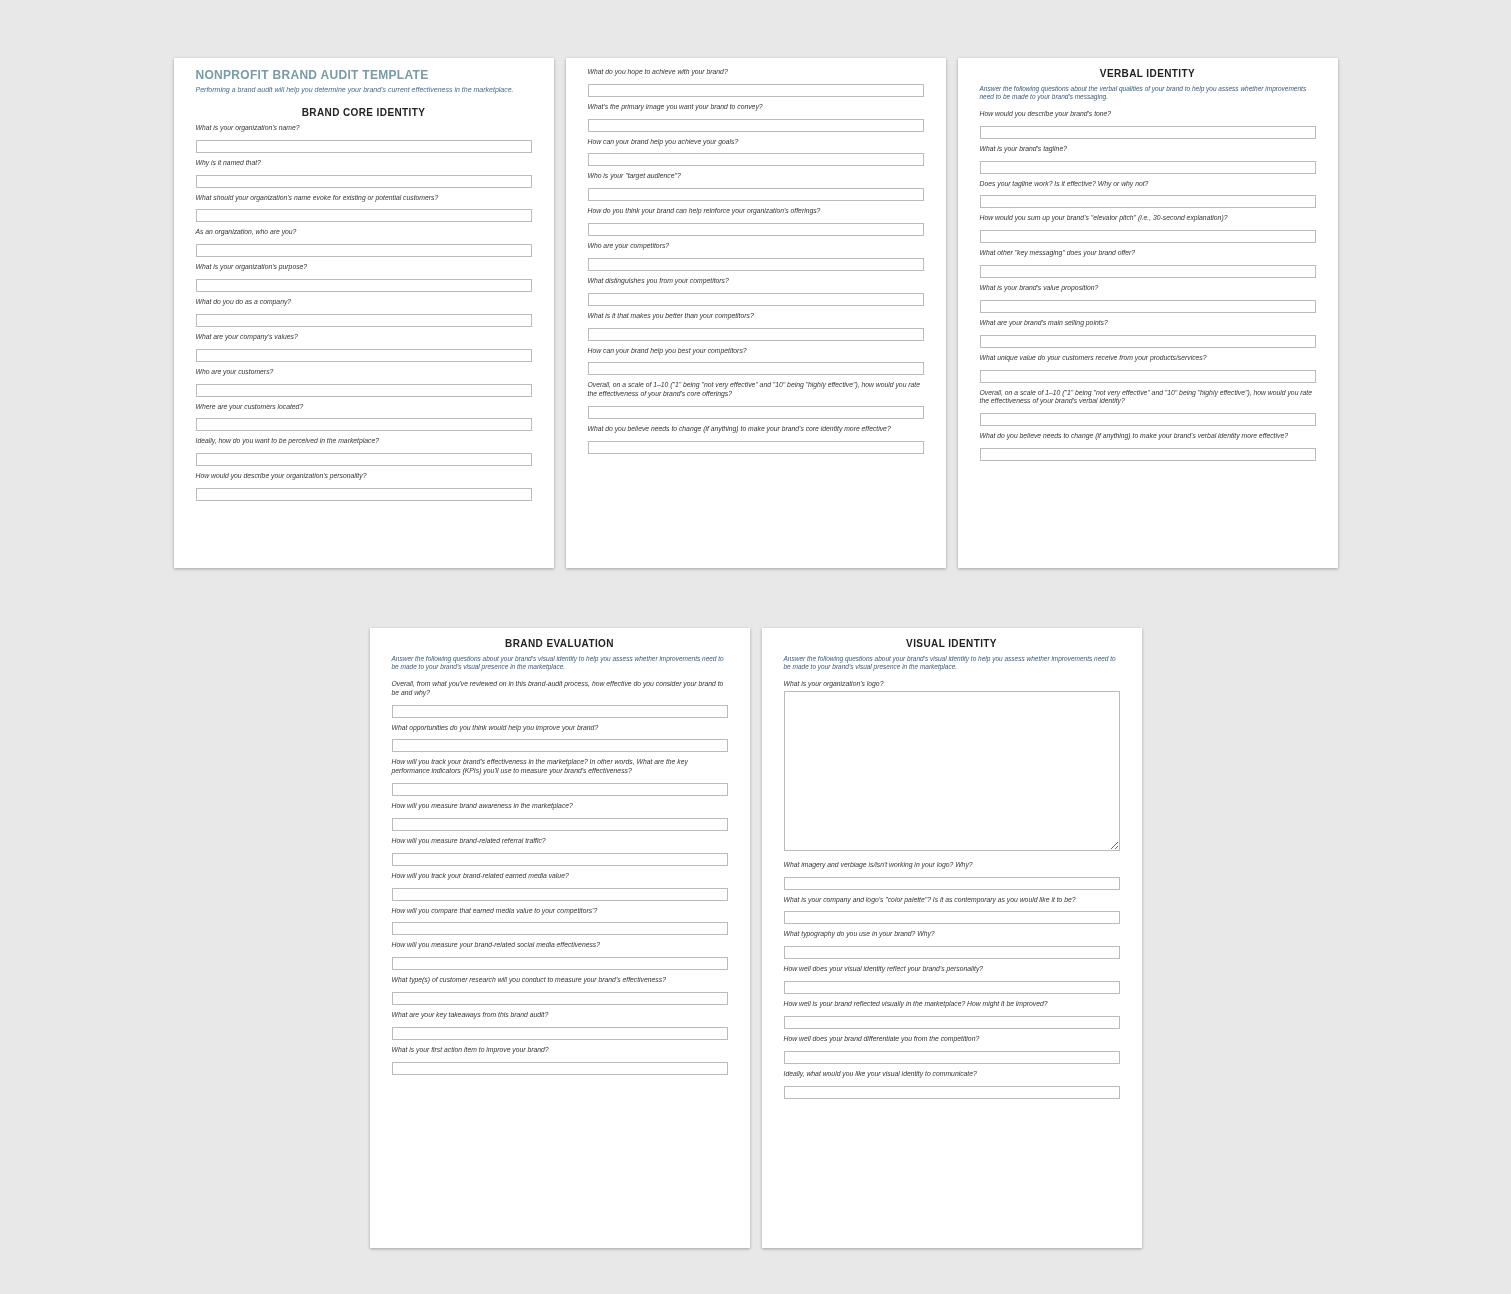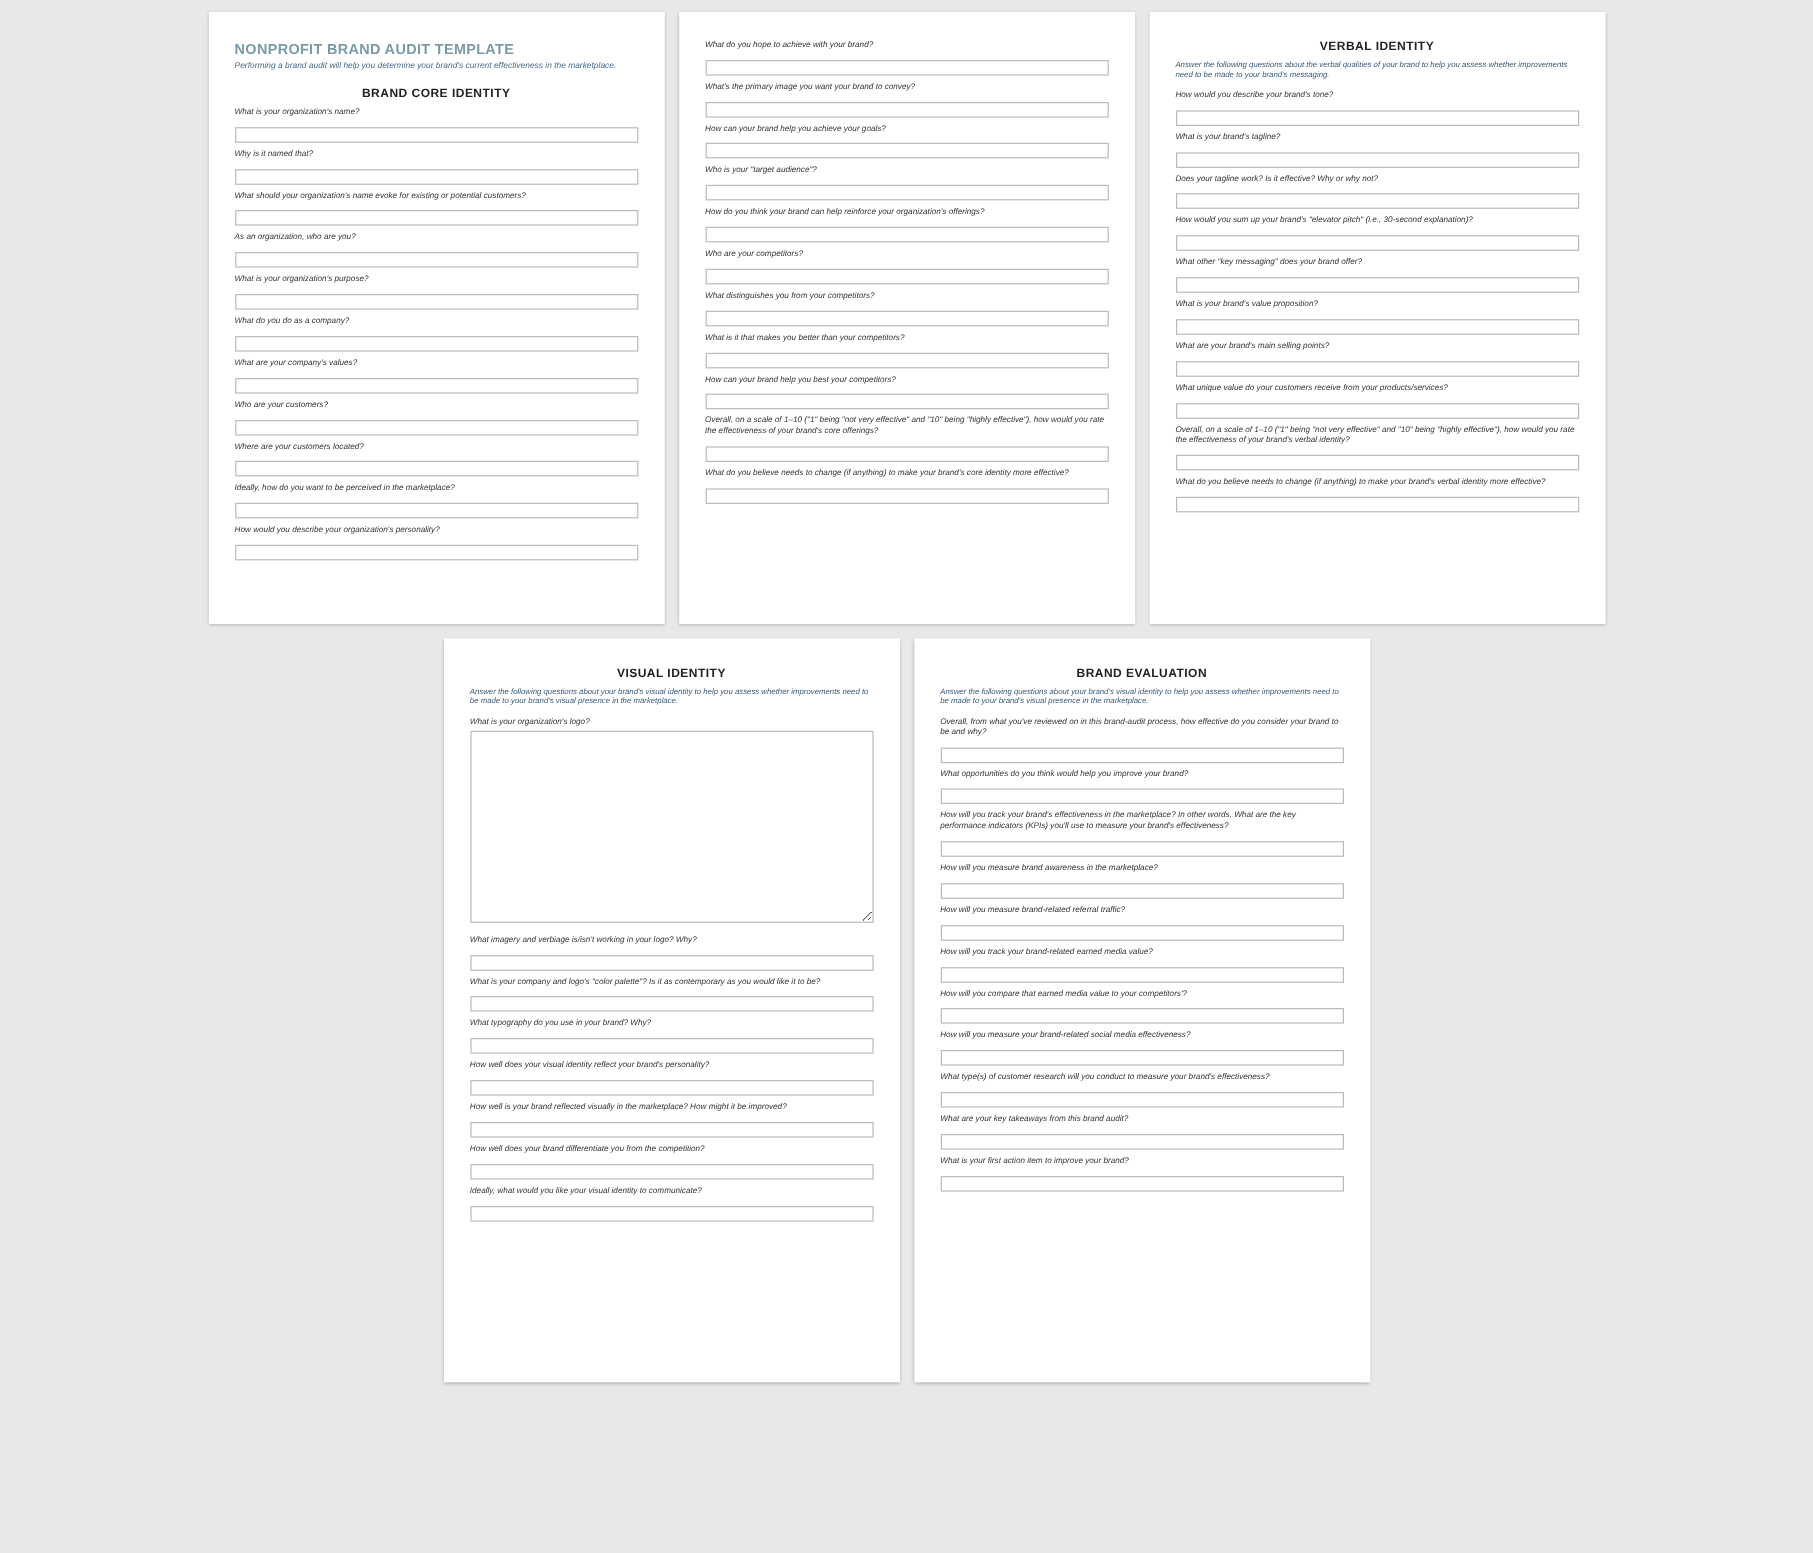--- a/index.html
+++ b/index.html
@@ -9,23 +9,24 @@
     padding: 10px;
     width: 1511px;
   }
   .rows { display: flex; flex-direction: column; gap: 12px; }
   .row { display: flex; gap: 12px; justify-content: center; }
   .page {
     background: #fff;
     width: 380px;
     height: 510px;
     box-shadow: 0 1px 3px rgba(0,0,0,0.3);
-    padding: 24px 22px;
+    padding: 10px 22px;
     overflow: hidden;
     position: relative;
+    margin-top: 48px;
   }
   .page.tall { height: 620px; }
   .doc-title {
     color: #7a9aa8;
     font-size: 12px;
     font-weight: 700;
     letter-spacing: 0.3px;
     margin-bottom: 4px;
     text-transform: uppercase;
   }
@@ -125,46 +126,46 @@
       <div class="q"><span class="q-label">What unique value do your customers receive from your products/services?</span><input class="q-input" style=""></div>
       <div class="q"><span class="q-label">Overall, on a scale of 1–10 ("1" being "not very effective" and "10" being "highly effective"), how would you rate the effectiveness of your brand's verbal identity?</span><input class="q-input" style=""></div>
       <div class="q"><span class="q-label">What do you believe needs to change (if anything) to make your brand's verbal identity more effective?</span><input class="q-input" style=""></div>
     </div>
 
   </div>
 
   <div class="row">
 
     <div class="page tall">
+      <div class="sec-title">BRAND EVALUATION</div>
+      <div class="sec-sub">Answer the following questions about your brand's visual identity to help you assess whether improvements need to be made to your brand's visual presence in the marketplace.</div>
+      <div class="q"><span class="q-label">Overall, from what you've reviewed on in this brand-audit process, how effective do you consider your brand to be and why?</span><input class="q-input" style=""></div>
+      <div class="q"><span class="q-label">What opportunities do you think would help you improve your brand?</span><input class="q-input" style=""></div>
+      <div class="q"><span class="q-label">How will you track your brand's effectiveness in the marketplace? In other words, What are the key performance indicators (KPIs) you'll use to measure your brand's effectiveness?</span><input class="q-input" style=""></div>
+      <div class="q"><span class="q-label">How will you measure brand awareness in the marketplace?</span><input class="q-input" style=""></div>
+      <div class="q"><span class="q-label">How will you measure brand-related referral traffic?</span><input class="q-input" style=""></div>
+      <div class="q"><span class="q-label">How will you track your brand-related earned media value?</span><input class="q-input" style=""></div>
+      <div class="q"><span class="q-label">How will you compare that earned media value to your competitors'?</span><input class="q-input" style=""></div>
+      <div class="q"><span class="q-label">How will you measure your brand-related social media effectiveness?</span><input class="q-input" style=""></div>
+      <div class="q"><span class="q-label">What type(s) of customer research will you conduct to measure your brand's effectiveness?</span><input class="q-input" style=""></div>
+      <div class="q"><span class="q-label">What are your key takeaways from this brand audit?</span><input class="q-input" style=""></div>
+      <div class="q"><span class="q-label">What is your first action item to improve your brand?</span><input class="q-input" style=""></div>
+    </div>
+
+    <div class="page tall">
       <div class="sec-title">VISUAL IDENTITY</div>
       <div class="sec-sub">Answer the following questions about your brand's visual identity to help you assess whether improvements need to be made to your brand's visual presence in the marketplace.</div>
       <div class="q">
         <span class="q-label">What is your organization's logo?</span>
         <textarea class="q-input big" style=""></textarea>
       </div>
       <div class="q"><span class="q-label">What imagery and verbiage is/isn't working in your logo? Why?</span><input class="q-input" style=""></div>
       <div class="q"><span class="q-label">What is your company and logo's "color palette"? Is it as contemporary as you would like it to be?</span><input class="q-input" style=""></div>
       <div class="q"><span class="q-label">What typography do you use in your brand? Why?</span><input class="q-input" style=""></div>
       <div class="q"><span class="q-label">How well does your visual identity reflect your brand's personality?</span><input class="q-input" style=""></div>
       <div class="q"><span class="q-label">How well is your brand reflected visually in the marketplace? How might it be improved?</span><input class="q-input" style=""></div>
       <div class="q"><span class="q-label">How well does your brand differentiate you from the competition?</span><input class="q-input" style=""></div>
       <div class="q"><span class="q-label">Ideally, what would you like your visual identity to communicate?</span><input class="q-input" style=""></div>
     </div>
 
-    <div class="page tall">
-      <div class="sec-title">BRAND EVALUATION</div>
-      <div class="sec-sub">Answer the following questions about your brand's visual identity to help you assess whether improvements need to be made to your brand's visual presence in the marketplace.</div>
-      <div class="q"><span class="q-label">Overall, from what you've reviewed on in this brand-audit process, how effective do you consider your brand to be and why?</span><input class="q-input" style=""></div>
-      <div class="q"><span class="q-label">What opportunities do you think would help you improve your brand?</span><input class="q-input" style=""></div>
-      <div class="q"><span class="q-label">How will you track your brand's effectiveness in the marketplace? In other words, What are the key performance indicators (KPIs) you'll use to measure your brand's effectiveness?</span><input class="q-input" style=""></div>
-      <div class="q"><span class="q-label">How will you measure brand awareness in the marketplace?</span><input class="q-input" style=""></div>
-      <div class="q"><span class="q-label">How will you measure brand-related referral traffic?</span><input class="q-input" style=""></div>
-      <div class="q"><span class="q-label">How will you track your brand-related earned media value?</span><input class="q-input" style=""></div>
-      <div class="q"><span class="q-label">How will you compare that earned media value to your competitors'?</span><input class="q-input" style=""></div>
-      <div class="q"><span class="q-label">How will you measure your brand-related social media effectiveness?</span><input class="q-input" style=""></div>
-      <div class="q"><span class="q-label">What type(s) of customer research will you conduct to measure your brand's effectiveness?</span><input class="q-input" style=""></div>
-      <div class="q"><span class="q-label">What are your key takeaways from this brand audit?</span><input class="q-input" style=""></div>
-      <div class="q"><span class="q-label">What is your first action item to improve your brand?</span><input class="q-input" style=""></div>
-    </div>
-
   </div>
 
 </div>
 
 </body></html>

